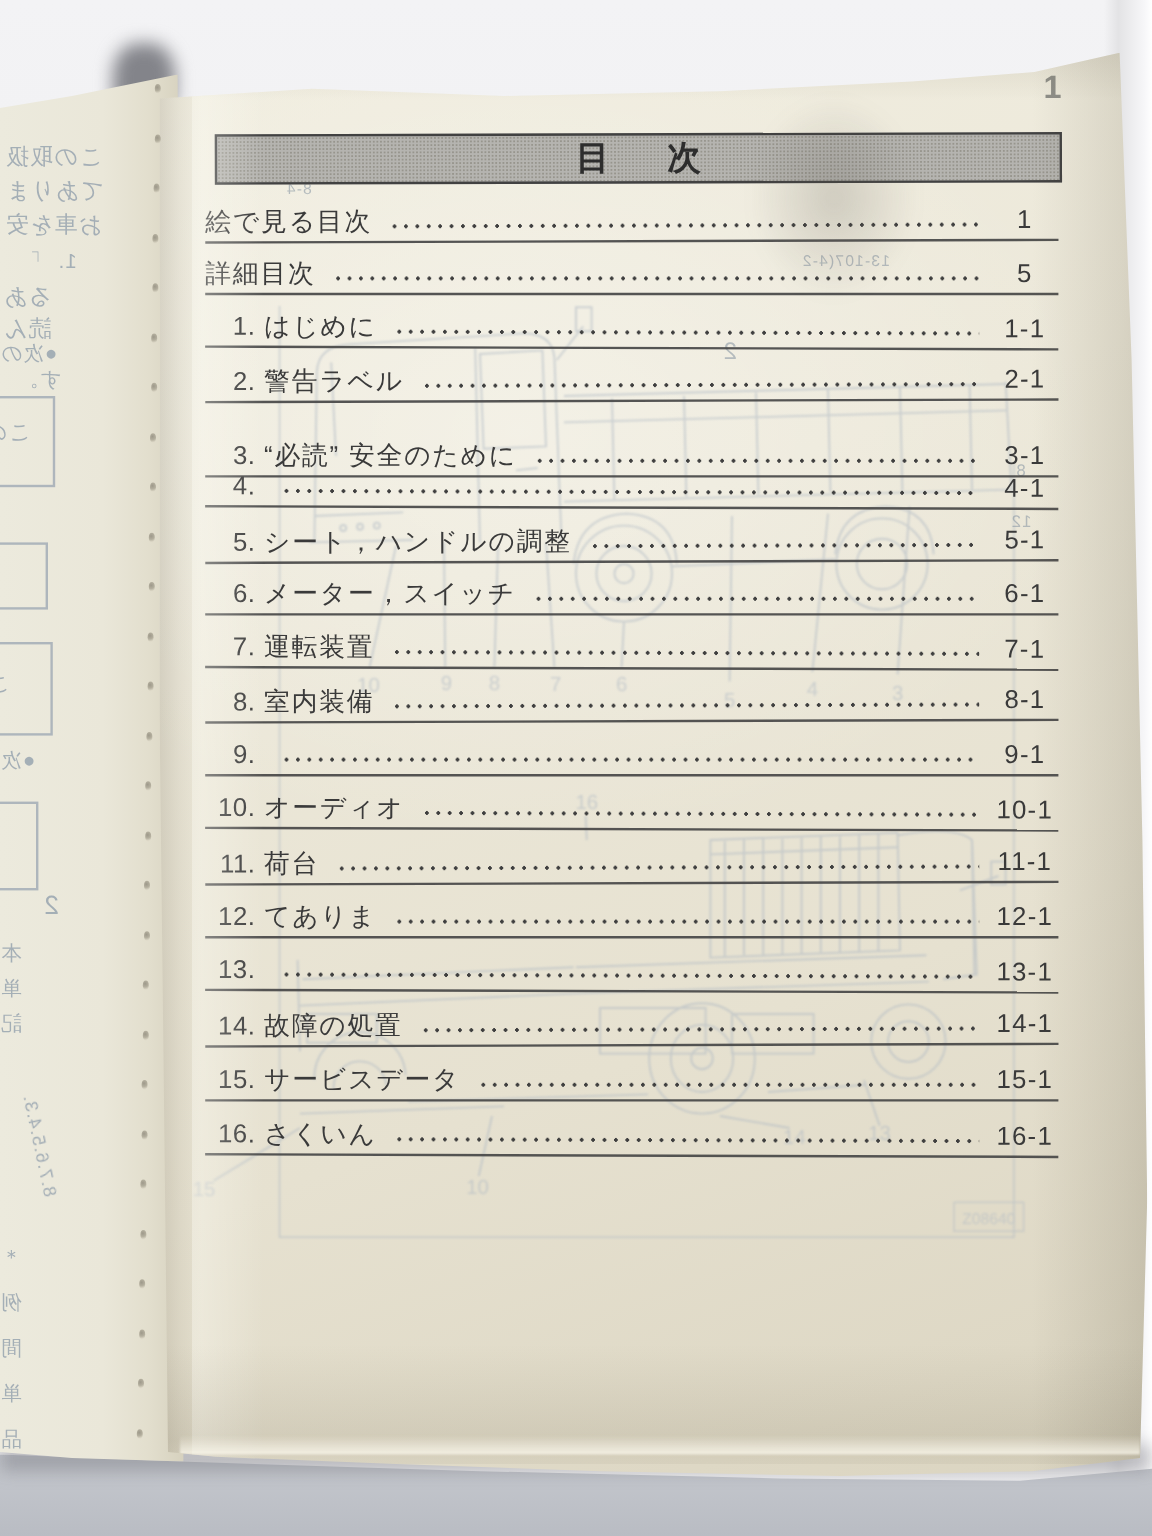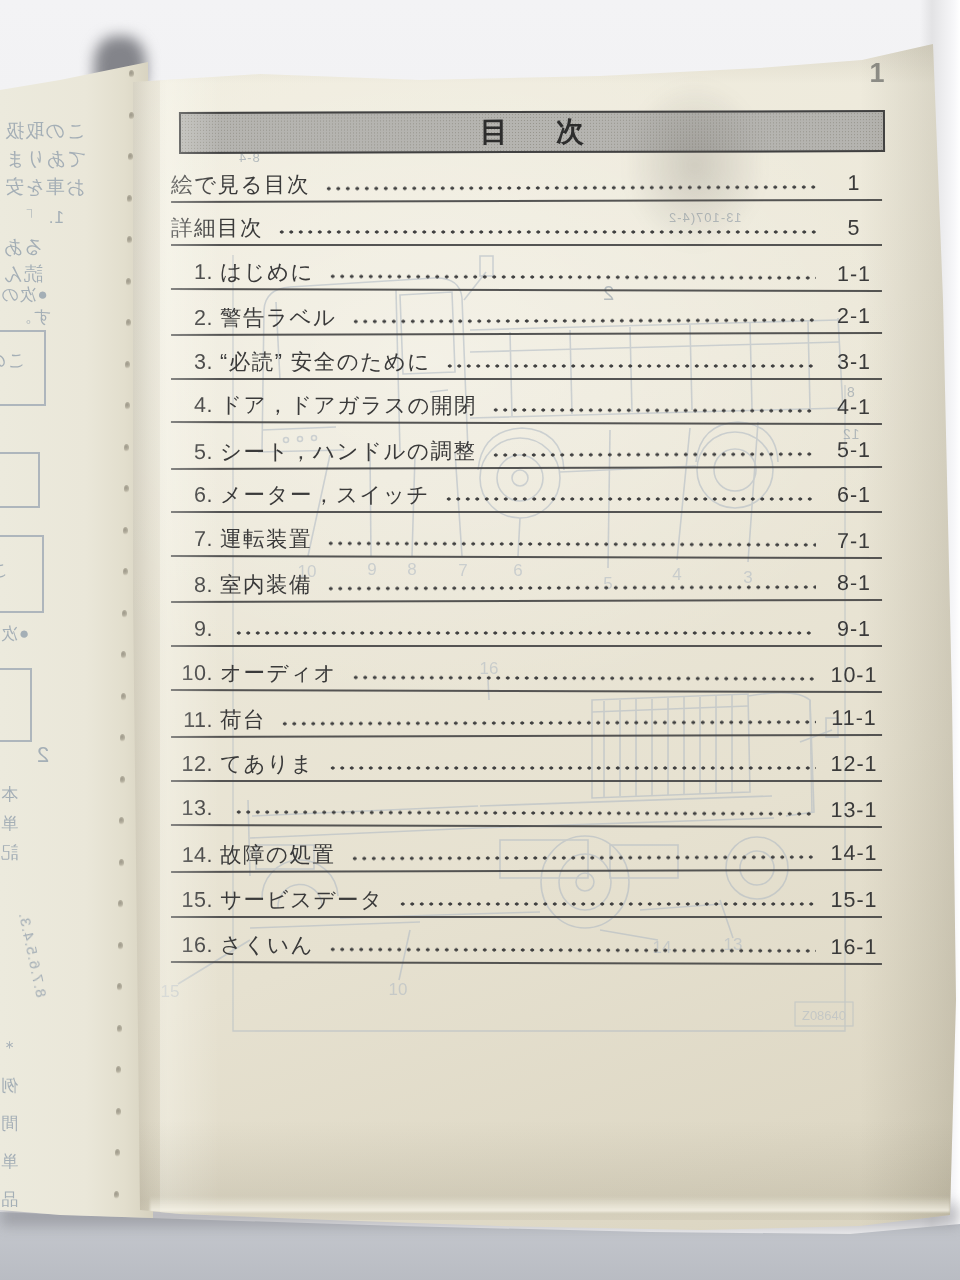--- a/index.html
+++ b/index.html
@@ -271,30 +271,29 @@
     <span class="toc-page">1-1</span>
   </div>
 
   <div class="toc-row" style="top: 293px; transform: rotate(-0.18deg);">
     <span class="toc-num">2.</span>
     <span class="toc-label">警告ラベル</span>
     <span class="toc-leader"></span>
     <span class="toc-page">2-1</span>
   </div>
 
-  <div class="toc-row" style="top: 338px; transform: rotate(0deg);">
+  <div class="toc-row" style="top: 356px; transform: rotate(0deg);">
     <span class="toc-num">3.</span>
     <span class="toc-label">“必読” 安全のために</span>
     <span class="toc-leader"></span>
     <span class="toc-page">3-1</span>
   </div>
 
   <div class="toc-row" style="top: 382px; transform: rotate(0.18deg);">
     <span class="toc-num">4.</span>
-    <span class="toc-label">ドア，ドアガラスの開閉</span>
     <span class="toc-leader"></span>
     <span class="toc-page">4-1</span>
   </div>
 
   <div class="toc-row" style="top: 427px; transform: rotate(-0.18deg);">
     <span class="toc-num">5.</span>
     <span class="toc-label">シート，ハンドルの調整</span>
     <span class="toc-leader"></span>
     <span class="toc-page">5-1</span>
   </div>

